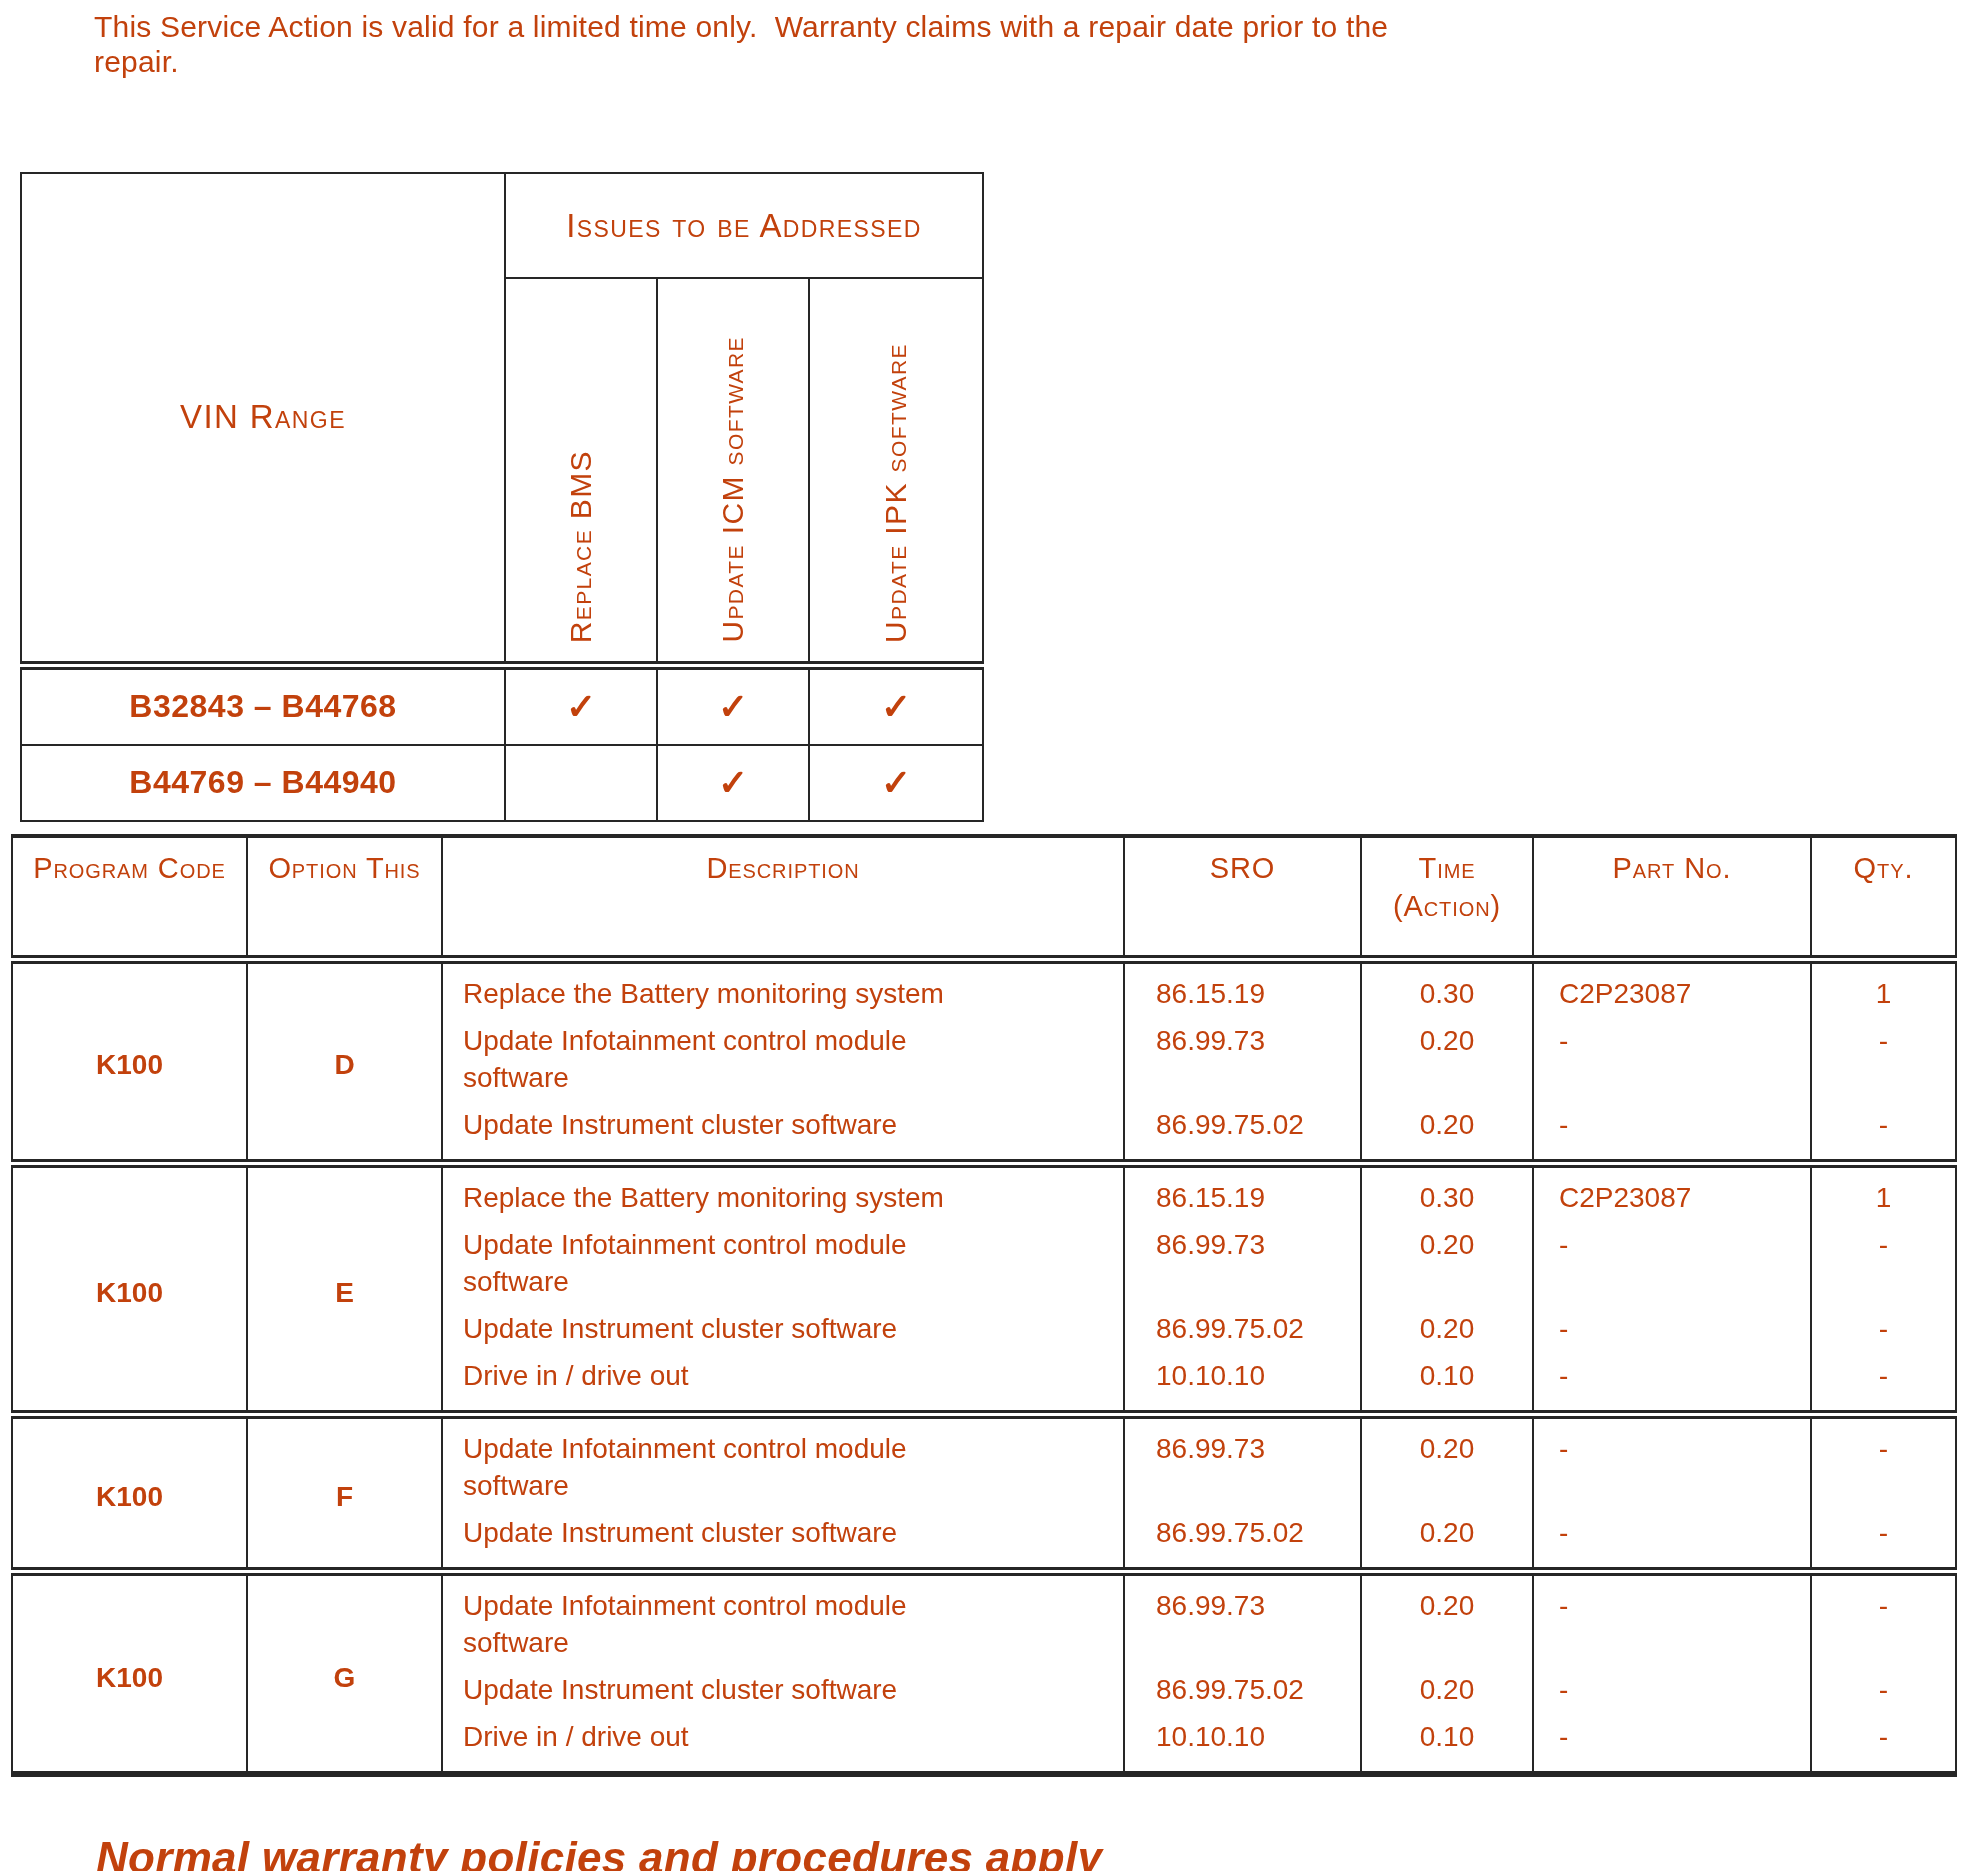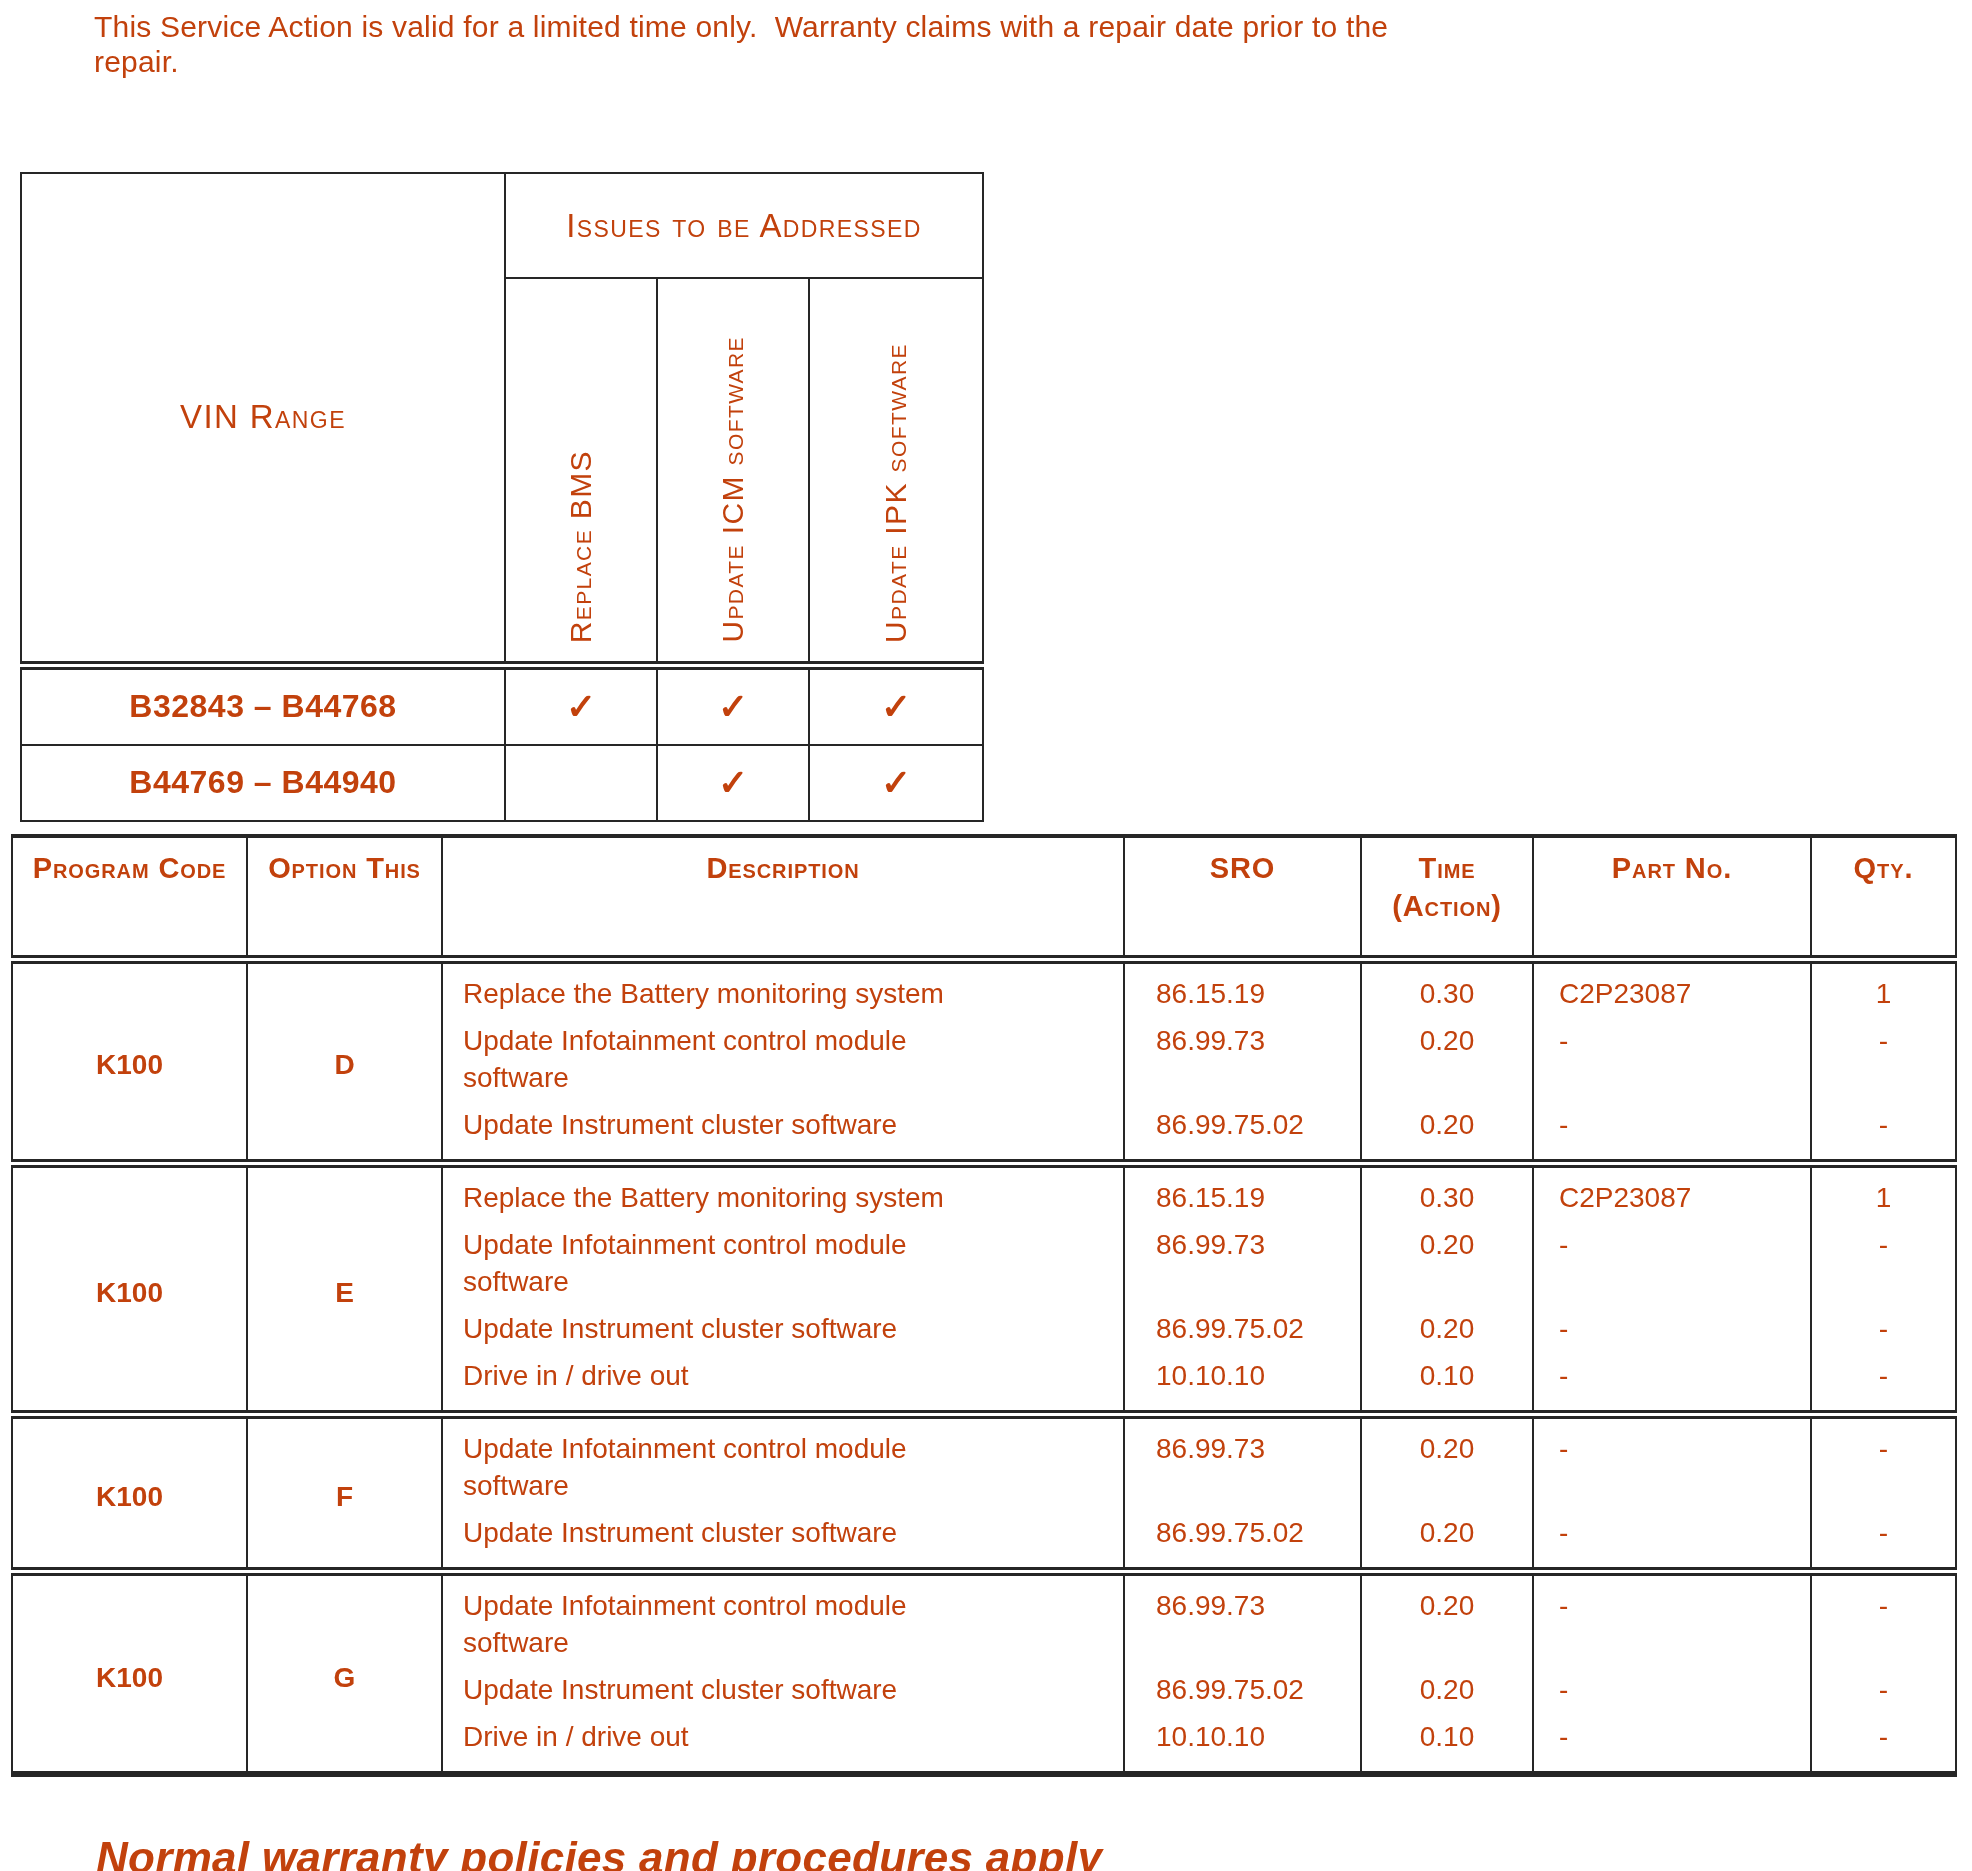--- a/index.html
+++ b/index.html
@@ -91,21 +91,21 @@
     border: 2.7px solid #262626;
     border-top-width: 4.5px;
     border-bottom-width: 6.3px;
   }
   .labor-table th, .labor-table td { border-left: 2.7px solid #262626; border-right: 2.7px solid #262626; }
   .labor-table thead th {
     height: 105px;
     vertical-align: top;
     padding-top: 11px;
     text-align: center;
-    font-weight: bold;
+    font-weight: normal;
     font-variant: small-caps;
     font-size: 29px;
     letter-spacing: 0.9px;
     line-height: 38px;
   }
   .labor-table .group td {
     vertical-align: top;
     font-size: 28px;
     line-height: 37px;
     padding-top: 5.4px;

